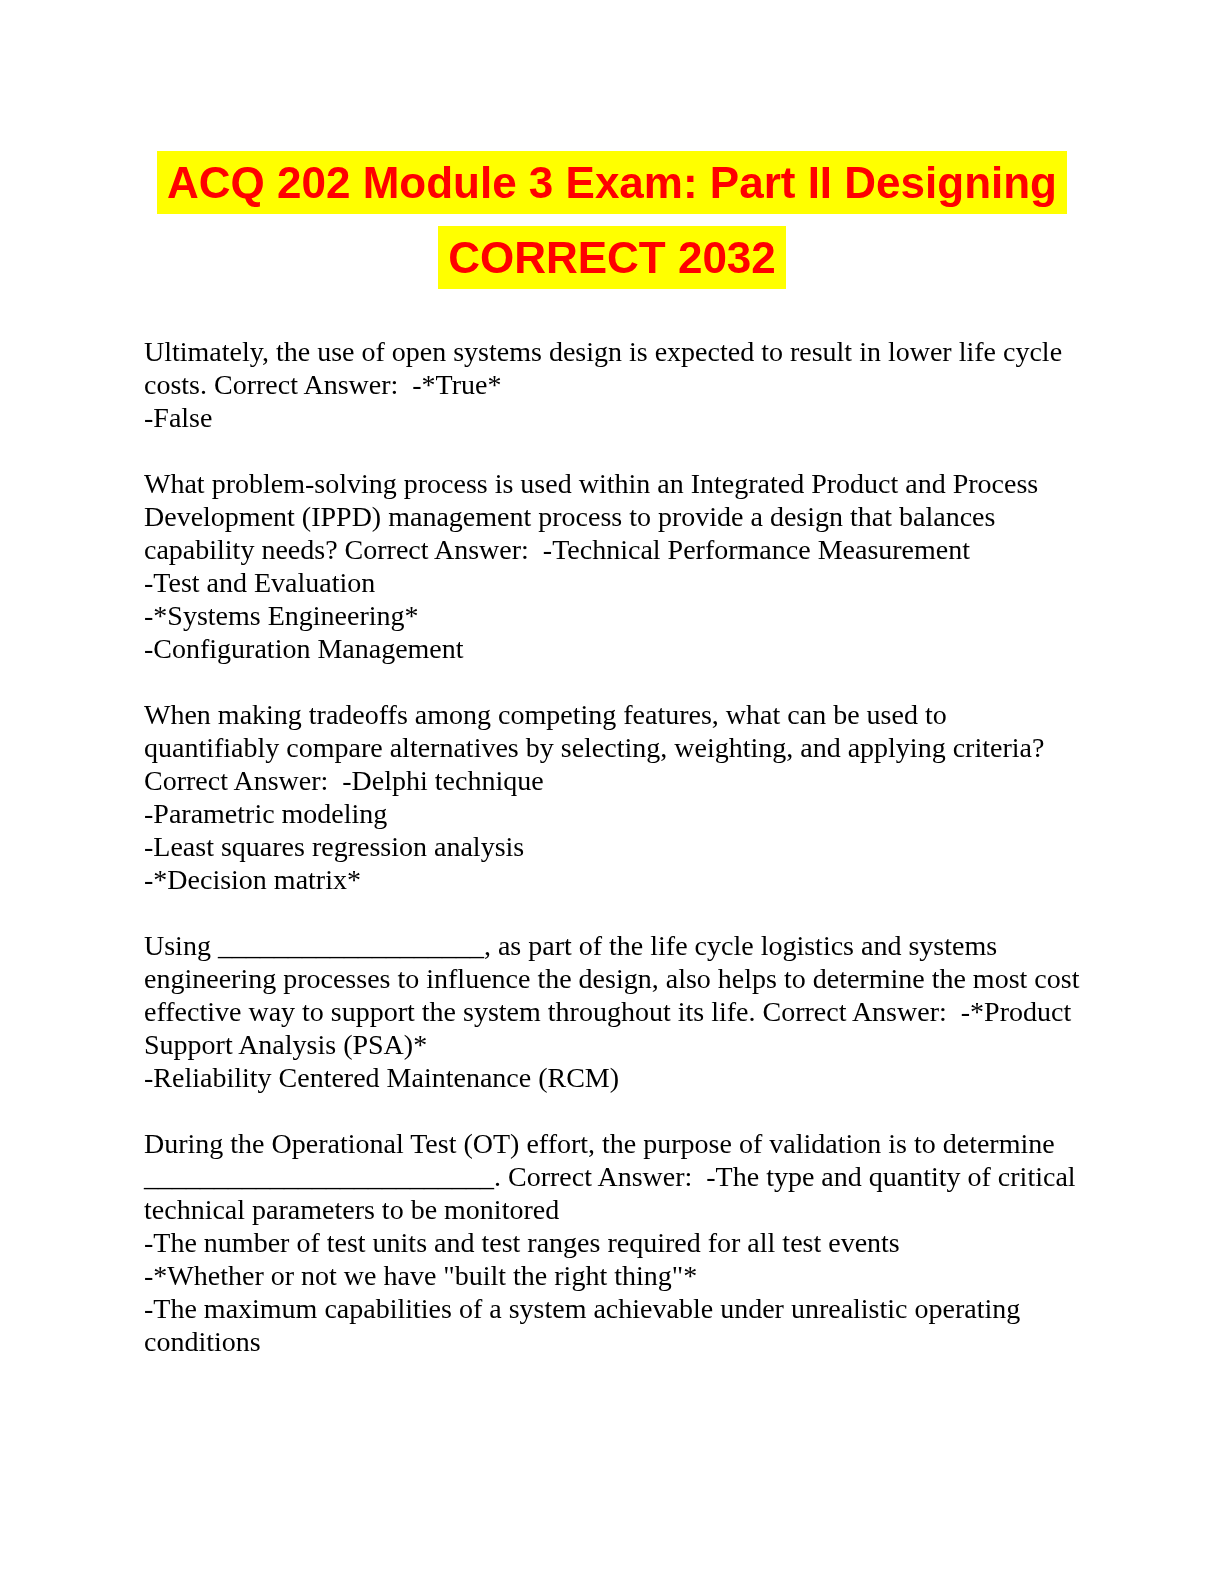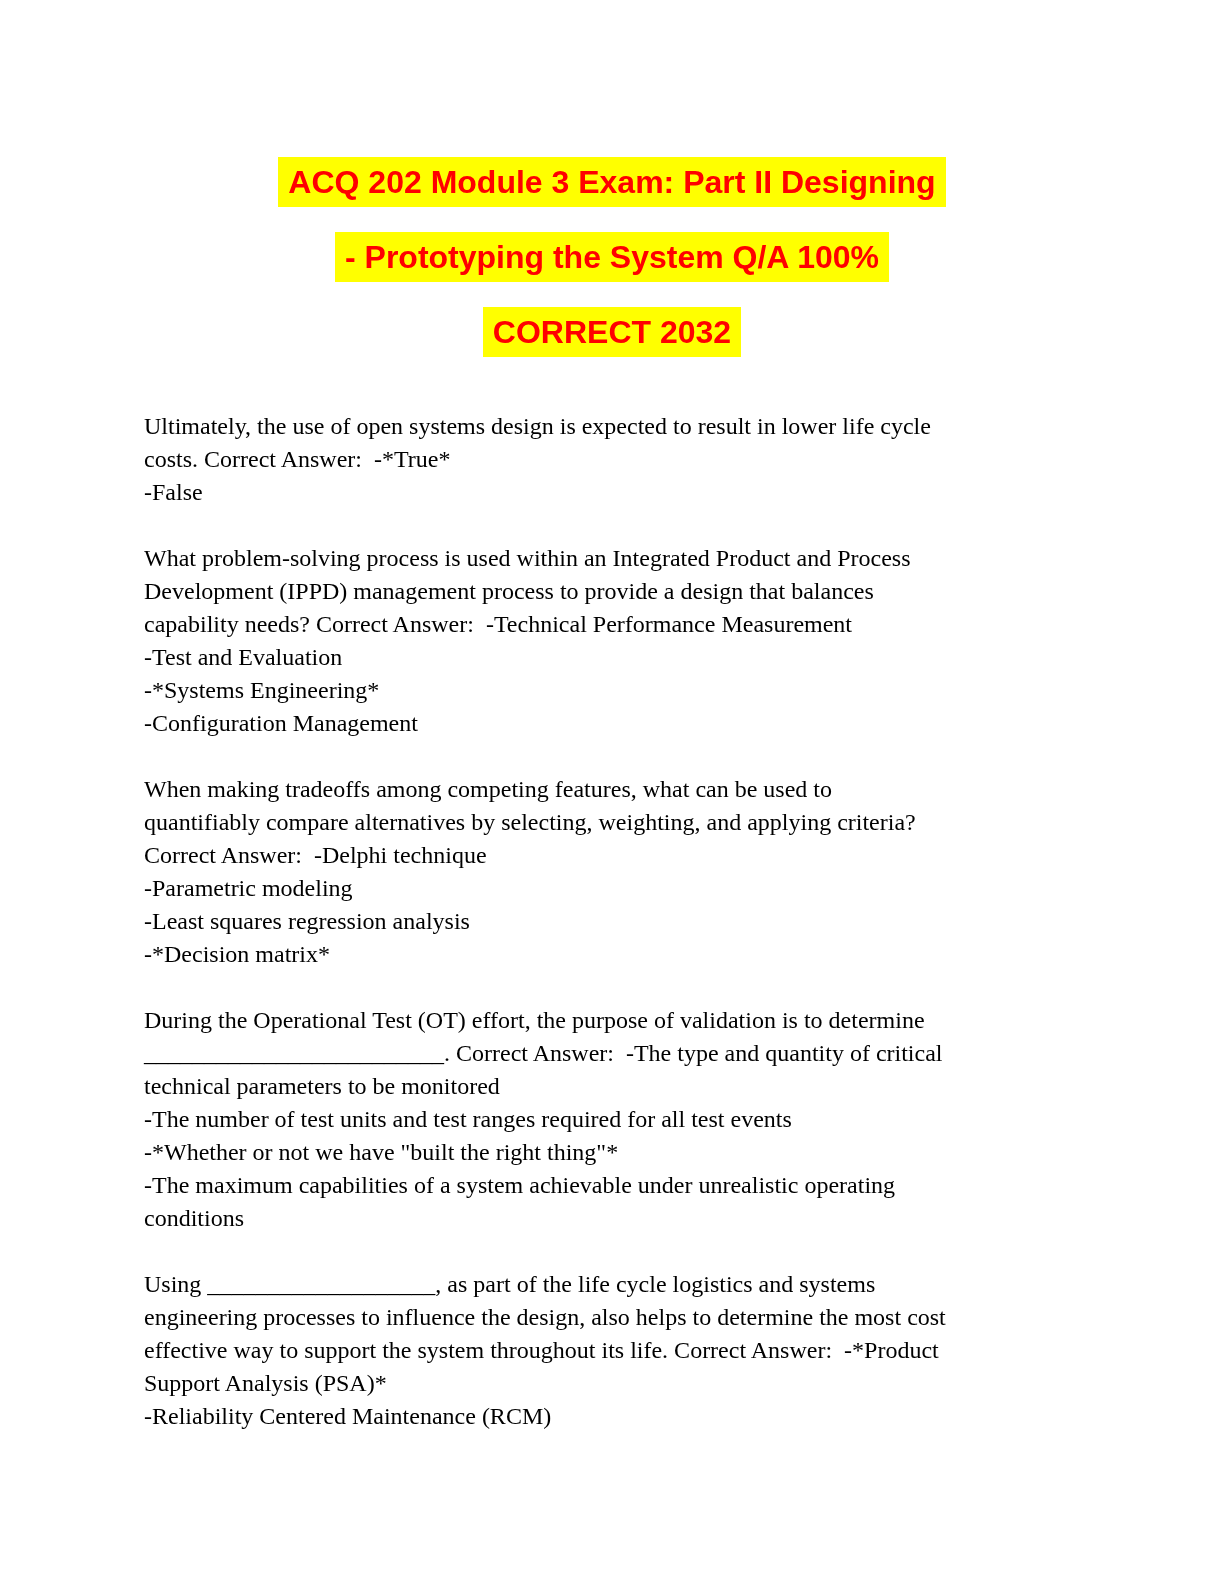--- a/index.html
+++ b/index.html
@@ -17,77 +17,76 @@
     width: 1224px;
     height: 1584px;
     background: #ffffff;
     box-sizing: border-box;
   }
   .doc-title {
     margin: 145px 0 0 0;
     padding: 0;
     font-family: "Liberation Sans", sans-serif;
     font-weight: bold;
-    font-size: 32px;
+    font-size: 44px;
     line-height: 75px;
     text-align: center;
   }
   .title-line {
     text-align: center;
   }
   .hl {
     background: var(--highlight-color, #ffff00);
     color: var(--title-color, #ff0000);
     padding: 7px 10px;
   }
   .doc-body {
     margin: 40px 0 0 144px;
     width: 1010px;
     font-family: "Liberation Serif", serif;
-    font-size: 24px;
+    font-size: 28px;
     line-height: 33px;
     color: #000000;
   }
   .para {
     margin: 0 0 33px 0;
     white-space: pre-wrap;
   }
 </style>
 </head>
 <body>
 
 <div class="page">
   <h1 class="doc-title">
     <div class="title-line"><span class="hl">ACQ 202 Module 3 Exam: Part II Designing</span></div>
-    <div class="title-line"><span class="hl">- Prototyping the System Q/A 100%</span></div>
     <div class="title-line"><span class="hl">CORRECT 2032</span></div>
   </h1>
 
   <div class="doc-body">
     <p class="para">Ultimately, the use of open systems design is expected to result in lower life cycle
 costs. Correct Answer:  -*True*
 -False</p>
     <p class="para">What problem-solving process is used within an Integrated Product and Process
 Development (IPPD) management process to provide a design that balances
 capability needs? Correct Answer:  -Technical Performance Measurement
 -Test and Evaluation
 -*Systems Engineering*
 -Configuration Management</p>
     <p class="para">When making tradeoffs among competing features, what can be used to
 quantifiably compare alternatives by selecting, weighting, and applying criteria?
 Correct Answer:  -Delphi technique
 -Parametric modeling
 -Least squares regression analysis
 -*Decision matrix*</p>
+    <p class="para">Using ___________________, as part of the life cycle logistics and systems
+engineering processes to influence the design, also helps to determine the most cost
+effective way to support the system throughout its life. Correct Answer:  -*Product
+Support Analysis (PSA)*
+-Reliability Centered Maintenance (RCM)</p>
     <p class="para">During the Operational Test (OT) effort, the purpose of validation is to determine
 _________________________. Correct Answer:  -The type and quantity of critical
 technical parameters to be monitored
 -The number of test units and test ranges required for all test events
 -*Whether or not we have "built the right thing"*
 -The maximum capabilities of a system achievable under unrealistic operating
 conditions</p>
-    <p class="para">Using ___________________, as part of the life cycle logistics and systems
-engineering processes to influence the design, also helps to determine the most cost
-effective way to support the system throughout its life. Correct Answer:  -*Product
-Support Analysis (PSA)*
--Reliability Centered Maintenance (RCM)</p>
   </div>
 </div>
 
 </body></html>

